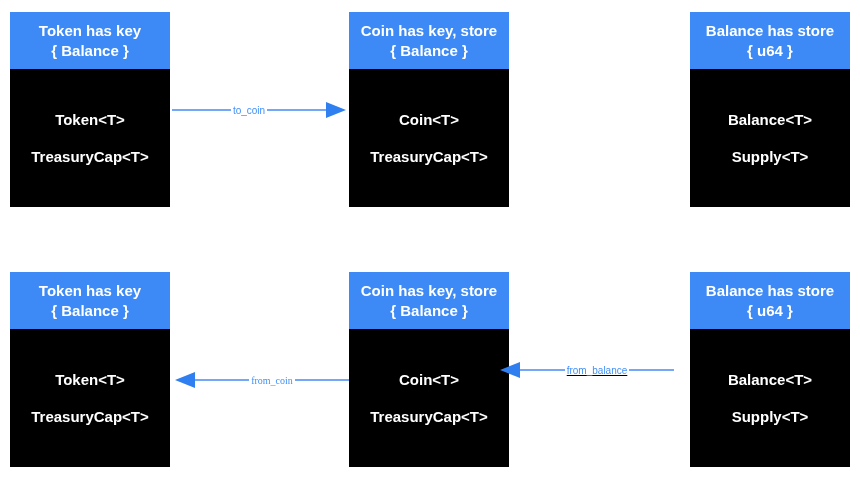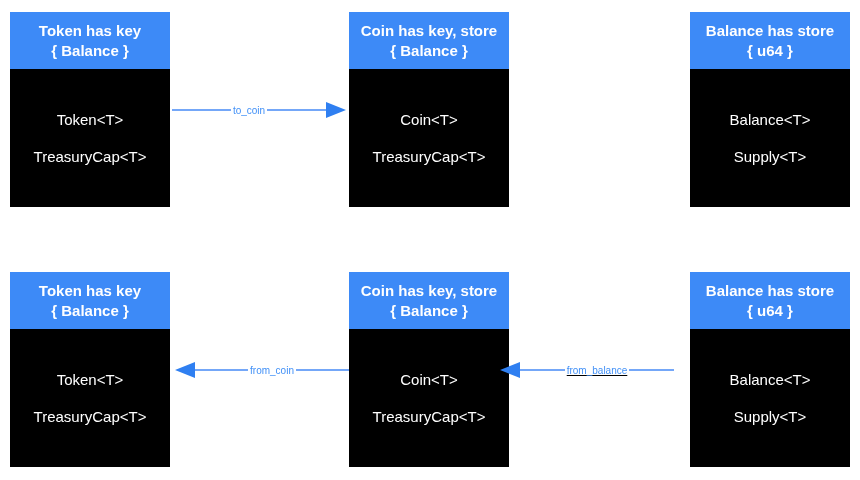--- a/index.html
+++ b/index.html
@@ -29,21 +29,21 @@
   .box-body {
     height: 138px;
     background: #000000;
     color: #ffffff;
     display: flex;
     flex-direction: column;
     justify-content: center;
     align-items: center;
     gap: 13px;
     font-size: 15px;
-    font-weight: 400;
+    font-weight: 700;
     line-height: 24px;
     text-align: center;
   }
   .arrow {
     position: absolute;
     height: 16px;
     display: flex;
     align-items: center;
   }
   .arrow .line { flex: 1; height: 2px; background: #74a7f8; }
@@ -68,21 +68,21 @@
   }
   
   .r0c0 { left: 10px;  top: 12px; }
   .r0c1 { left: 349px; top: 12px; }
   .r0c2 { left: 690px; top: 12px; }
   .r1c0 { left: 10px;  top: 272px; }
   .r1c1 { left: 349px; top: 272px; }
   .r1c2 { left: 690px; top: 272px; }
   .arrow-to-coin      { left: 172px; top: 102px; width: 174px; }
   .arrow-to-balance   { left: 512px; top: 102px; width: 174px; }
-  .arrow-from-coin    { left: 175px; top: 362px; width: 174px; }
+  .arrow-from-coin    { left: 175px; top: 372px; width: 174px; font-family: Liberation Serif, serif; }
   .arrow-from-balance { left: 500px; top: 362px; width: 174px; text-decoration: underline; }
 </style>
 </head>
 <body>
 
 <div class="canvas">
 
   <div class="box r0c0">
     <div class="box-header">
       <div>Token has key</div>

